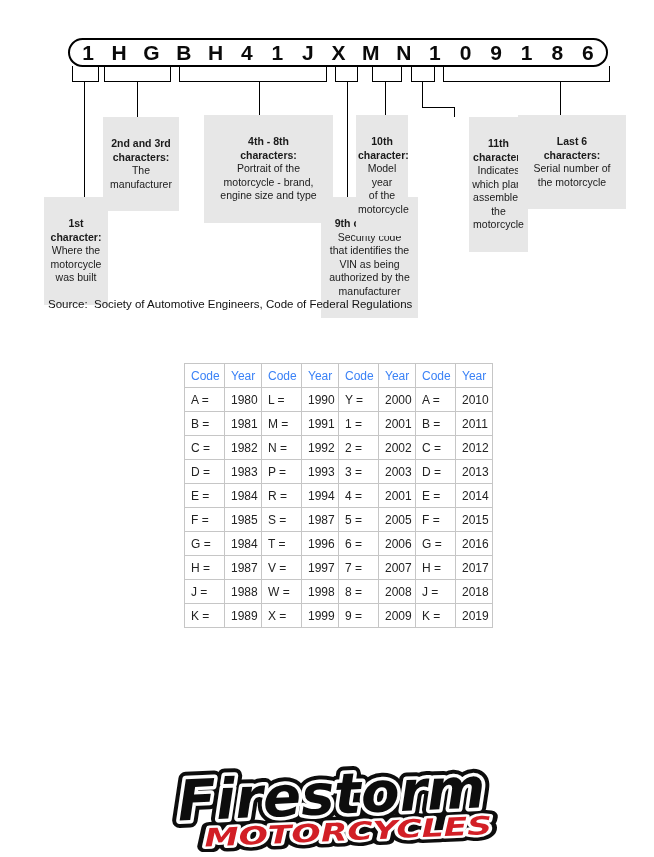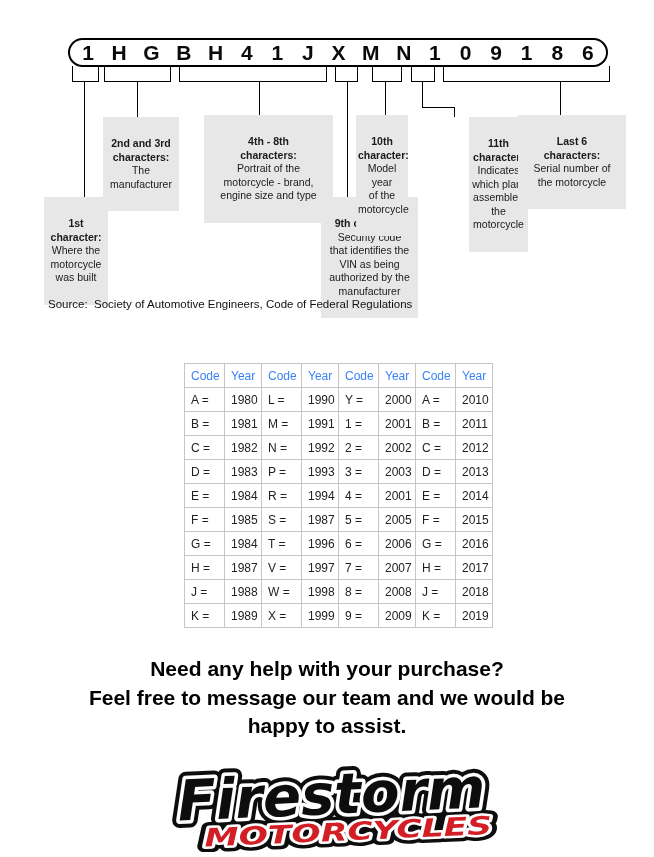--- a/index.html
+++ b/index.html
@@ -260,23 +260,20 @@
           <td>X =</td>
           <td>1999</td>
           <td>9 =</td>
           <td>2009</td>
           <td>K =</td>
           <td>2019</td>
     </tr>
   </tbody>
     </table>
 
-  <div class="help">Need any help with your purchase?
-Feel free to message our team and we would be
-happy to assist.</div>
 
   <div class="logo">
     <svg width="360" height="95" viewBox="0 0 360 95">
       <g transform="rotate(-2.5 180 48)">
         <text x="28" y="57" font-size="56" textLength="308" lengthAdjust="spacingAndGlyphs" fill="none" stroke="#0d0d0d" stroke-width="15" stroke-linejoin="round">Firestorm</text>
         <text x="53" y="84" font-size="25" textLength="288" lengthAdjust="spacingAndGlyphs" fill="none" stroke="#0d0d0d" stroke-width="12" stroke-linejoin="round">MOTORCYCLES</text>
         <text x="28" y="57" font-size="56" textLength="308" lengthAdjust="spacingAndGlyphs" fill="#ffffff" stroke="#ffffff" stroke-width="7" stroke-linejoin="round">Firestorm</text>
         <text x="53" y="84" font-size="25" textLength="288" lengthAdjust="spacingAndGlyphs" fill="#ffffff" stroke="#ffffff" stroke-width="5" stroke-linejoin="round">MOTORCYCLES</text>
         <text x="28" y="57" font-size="56" textLength="308" lengthAdjust="spacingAndGlyphs" fill="#0d0d0d">Firestorm</text>
         <text x="53" y="84" font-size="25" textLength="288" lengthAdjust="spacingAndGlyphs" fill="#d21f26">MOTORCYCLES</text>

